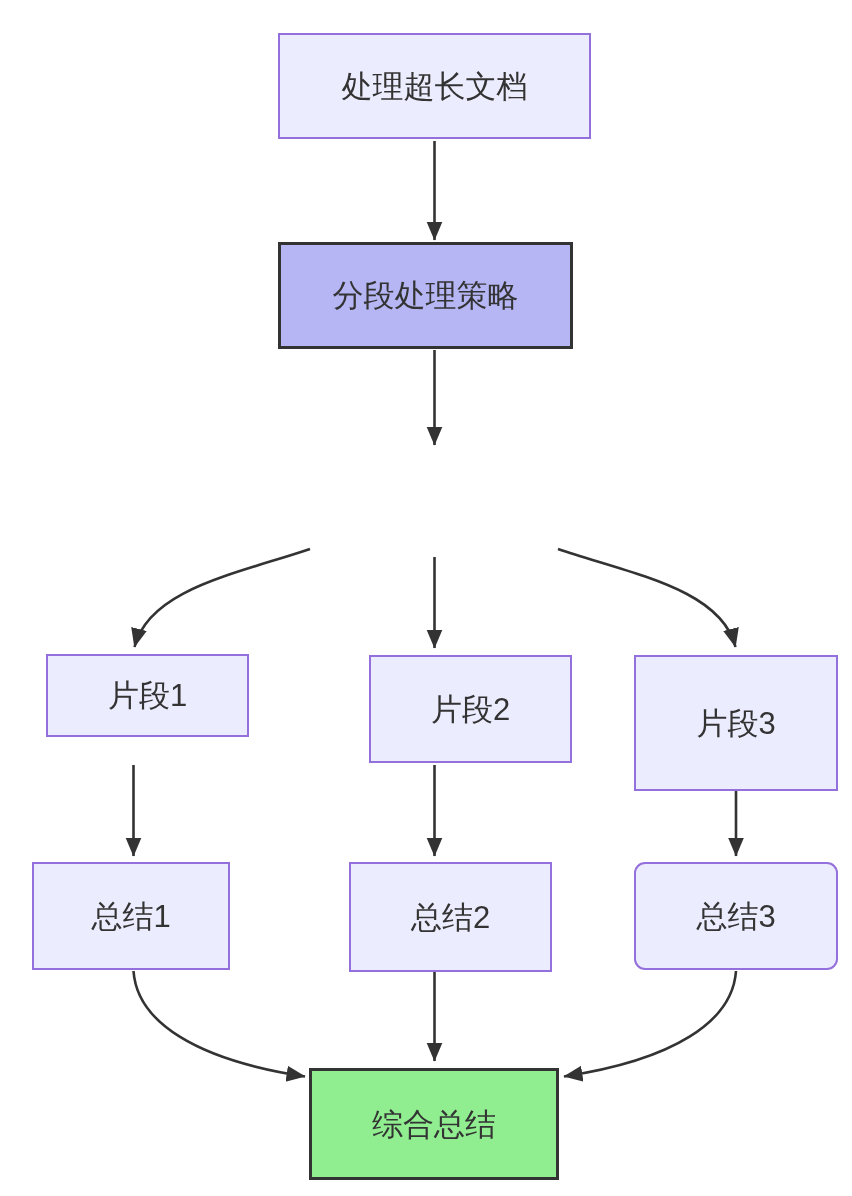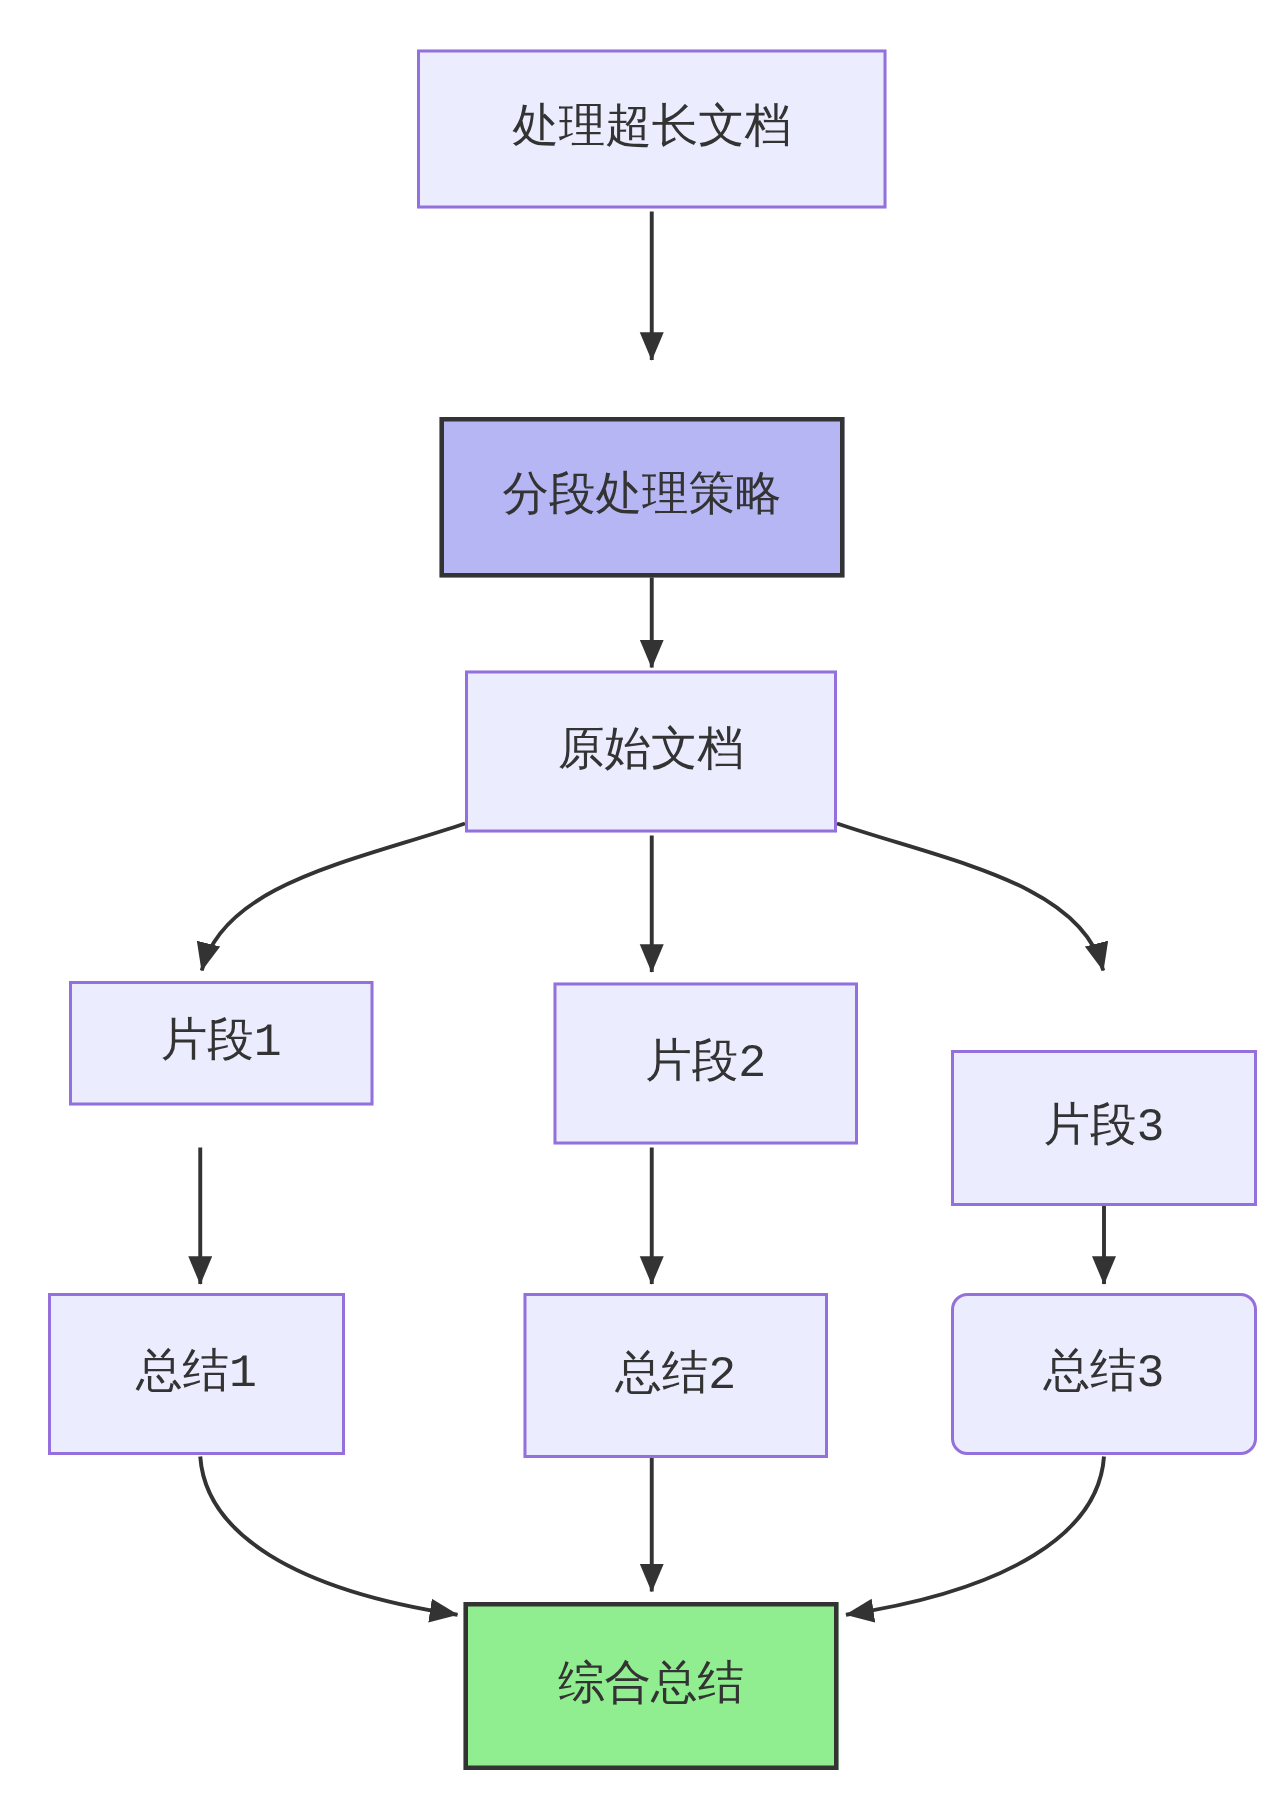--- a/index.html
+++ b/index.html
@@ -10,21 +10,21 @@
     --strong-border:#333333;
     --edge-color:#333333;
     --text-color:#333333;
     --background:#ffffff;
   }
   html,body{margin:0;padding:0;background:var(--background);}
   .canvas{
     position:relative;
     width:852px;height:1196px;
     background:var(--background);
-    font-family:Liberation Mono, monospace;
+    font-family:Liberation Sans, sans-serif;
     overflow:hidden;
   }
   .edges{position:absolute;left:0;top:0;width:852px;height:1196px;}
   .edge{fill:none;stroke:var(--edge-color);stroke-width:2.6px;}
   .arrowhead{fill:var(--edge-color);}
   .node{
     position:absolute;
     box-sizing:border-box;
     display:flex;align-items:center;justify-content:center;
     font-size:31px;line-height:1;
@@ -57,37 +57,34 @@
     <path class="edge" marker-end="url(#arrowhead)" d="M736,765 L736,856"></path>
     <path class="edge" marker-end="url(#arrowhead)" d="M133.5,971 C137,1022 196,1060 305,1076.5"></path>
     <path class="edge" marker-end="url(#arrowhead)" d="M434.5,971 L434.5,1061"></path>
     <path class="edge" marker-end="url(#arrowhead)" d="M736,971 C732.5,1022 673,1060 564,1076.5"></path>
   </svg>
 
   <div class="node node--default" style="left:278px;top:33px;width:313px;height:106px;">
     <span>处理超长文档</span>
   </div>
 
-  <div class="node node--emphasis" style="left:293px;top:242px;width:270px;height:107px;margin-top:36px;">
+  <div class="node node--emphasis" style="left:278px;top:242px;width:295px;height:107px;">
     <span>分段处理策略</span>
   </div>
 
-  <div class="node node--default" style="left:310px;top:447px;width:248px;height:108px;">
-    <span>原始文档</span>
-  </div>
 
   <div class="node node--default" style="left:46px;top:654px;width:203px;height:83px;">
     <span>片段1</span>
   </div>
 
   <div class="node node--default" style="left:333px;top:655px;width:203px;height:108px;margin-left:36px;">
     <span>片段2</span>
   </div>
 
-  <div class="node node--default" style="left:634px;top:655px;width:204px;height:104px;margin-top:45px;">
+  <div class="node node--default" style="left:634px;top:655px;width:204px;height:136px;">
     <span>片段3</span>
   </div>
 
   <div class="node node--default" style="left:32px;top:862px;width:198px;height:108px;">
     <span>总结1</span>
   </div>
 
   <div class="node node--default" style="left:349px;top:862px;width:203px;height:110px;">
     <span>总结2</span>
   </div>

